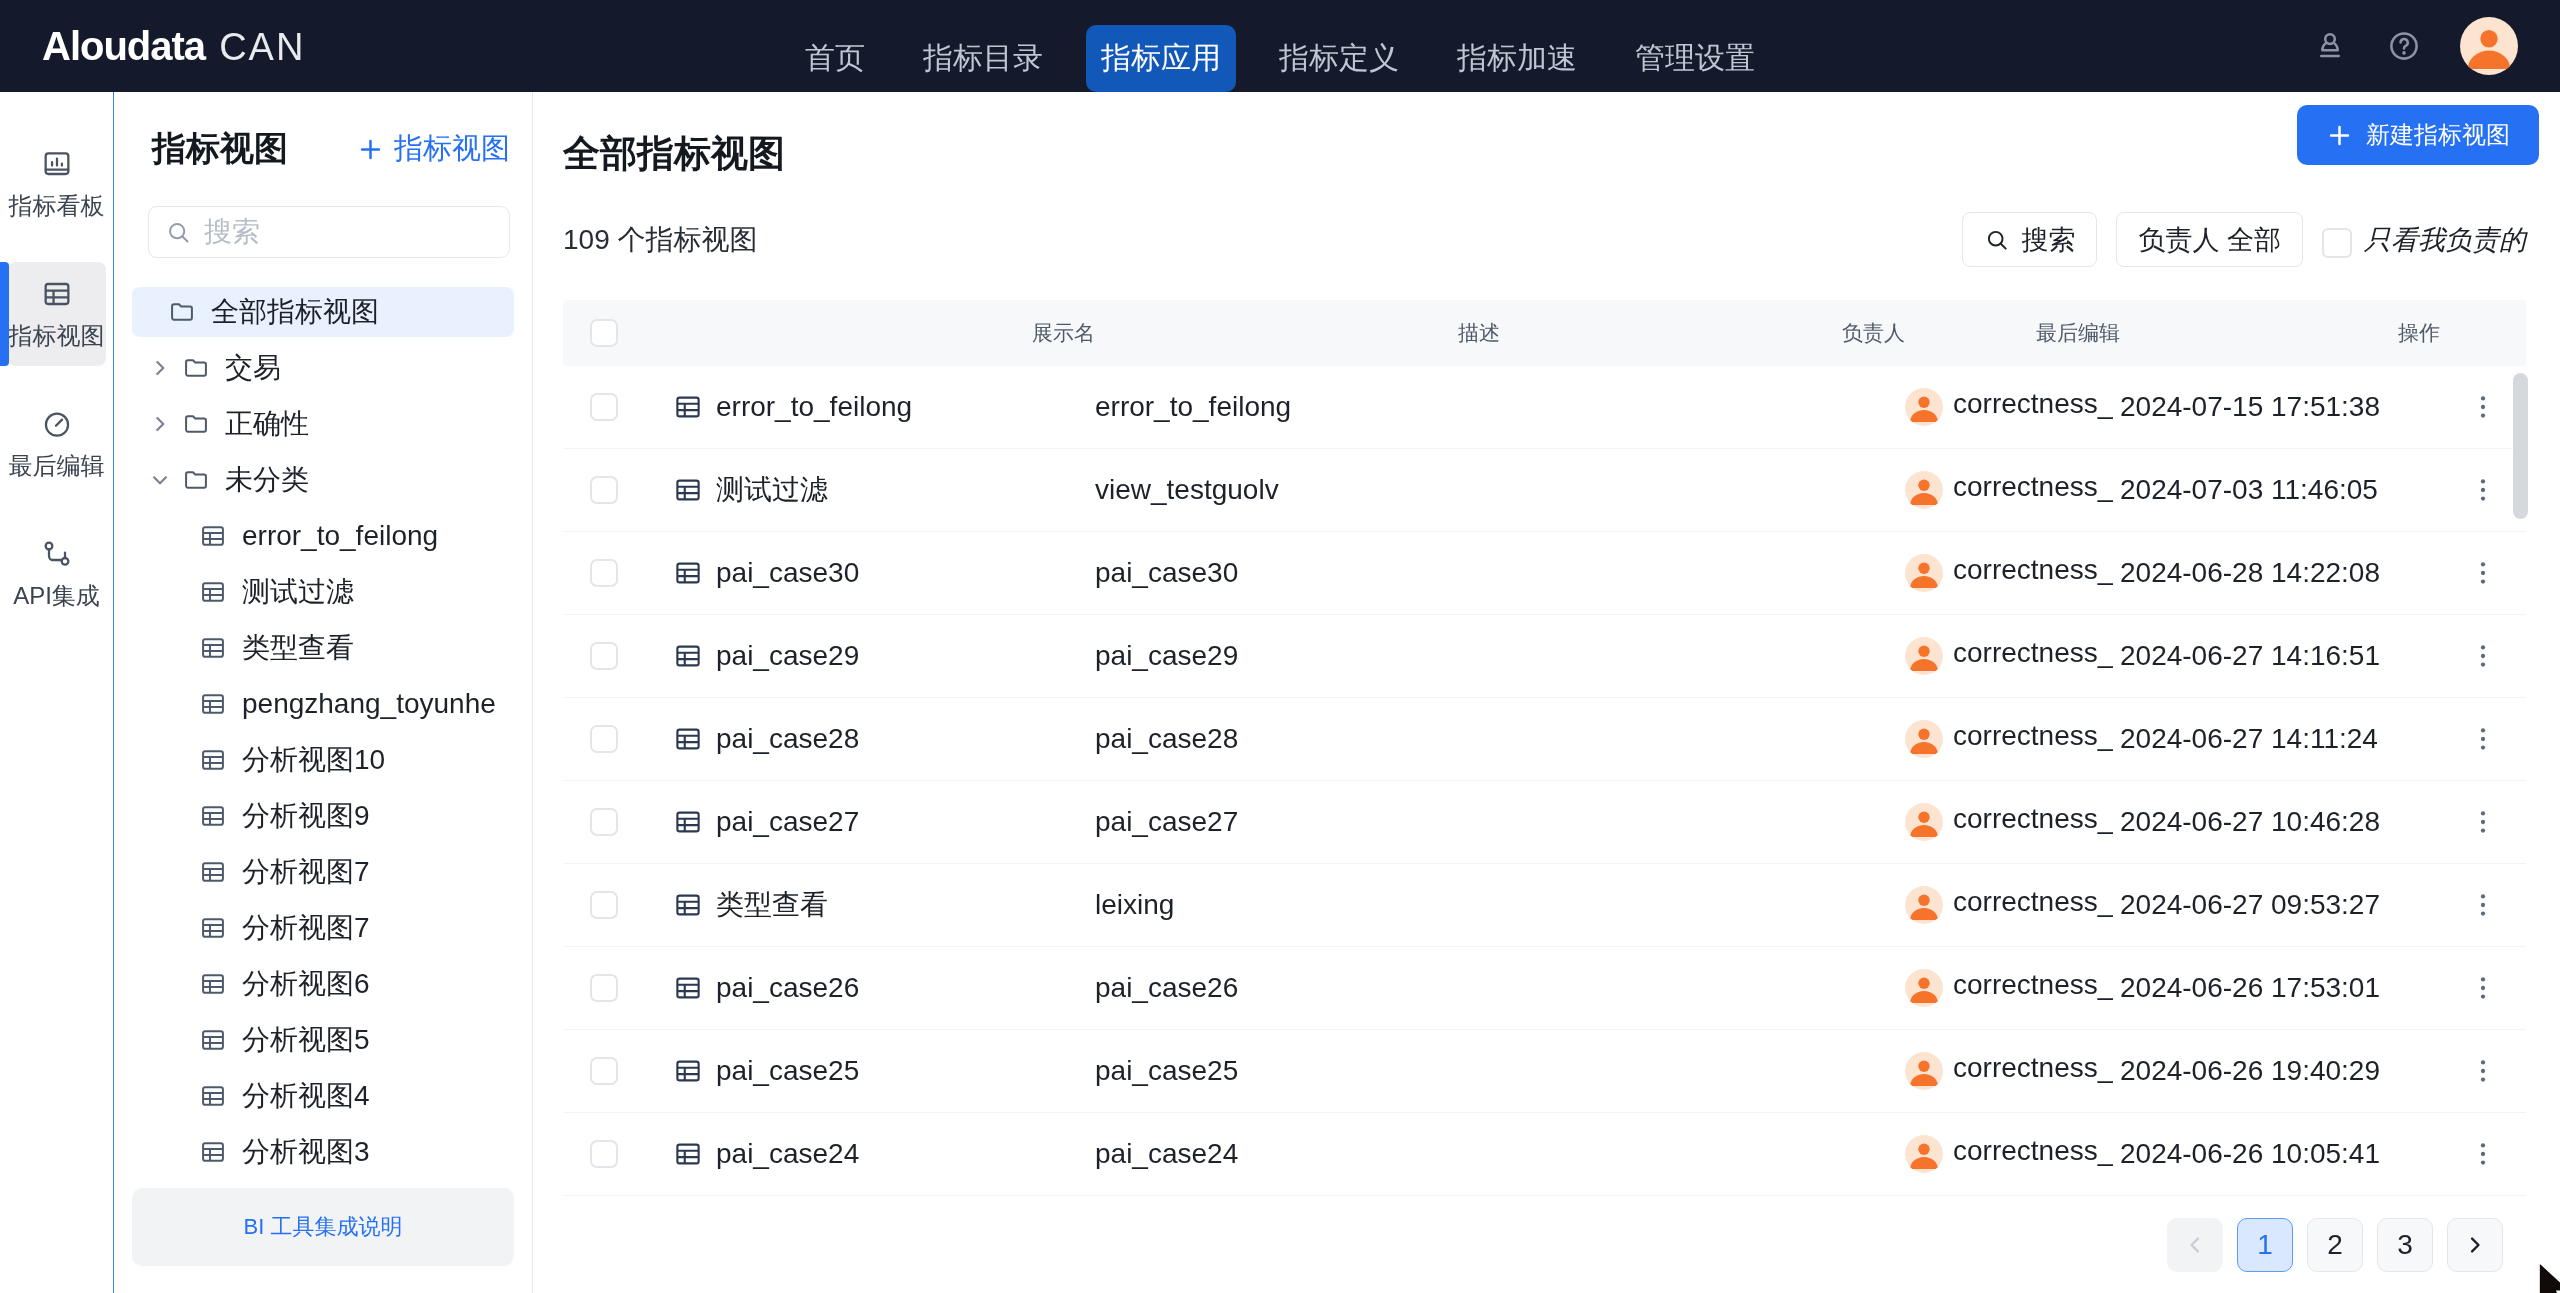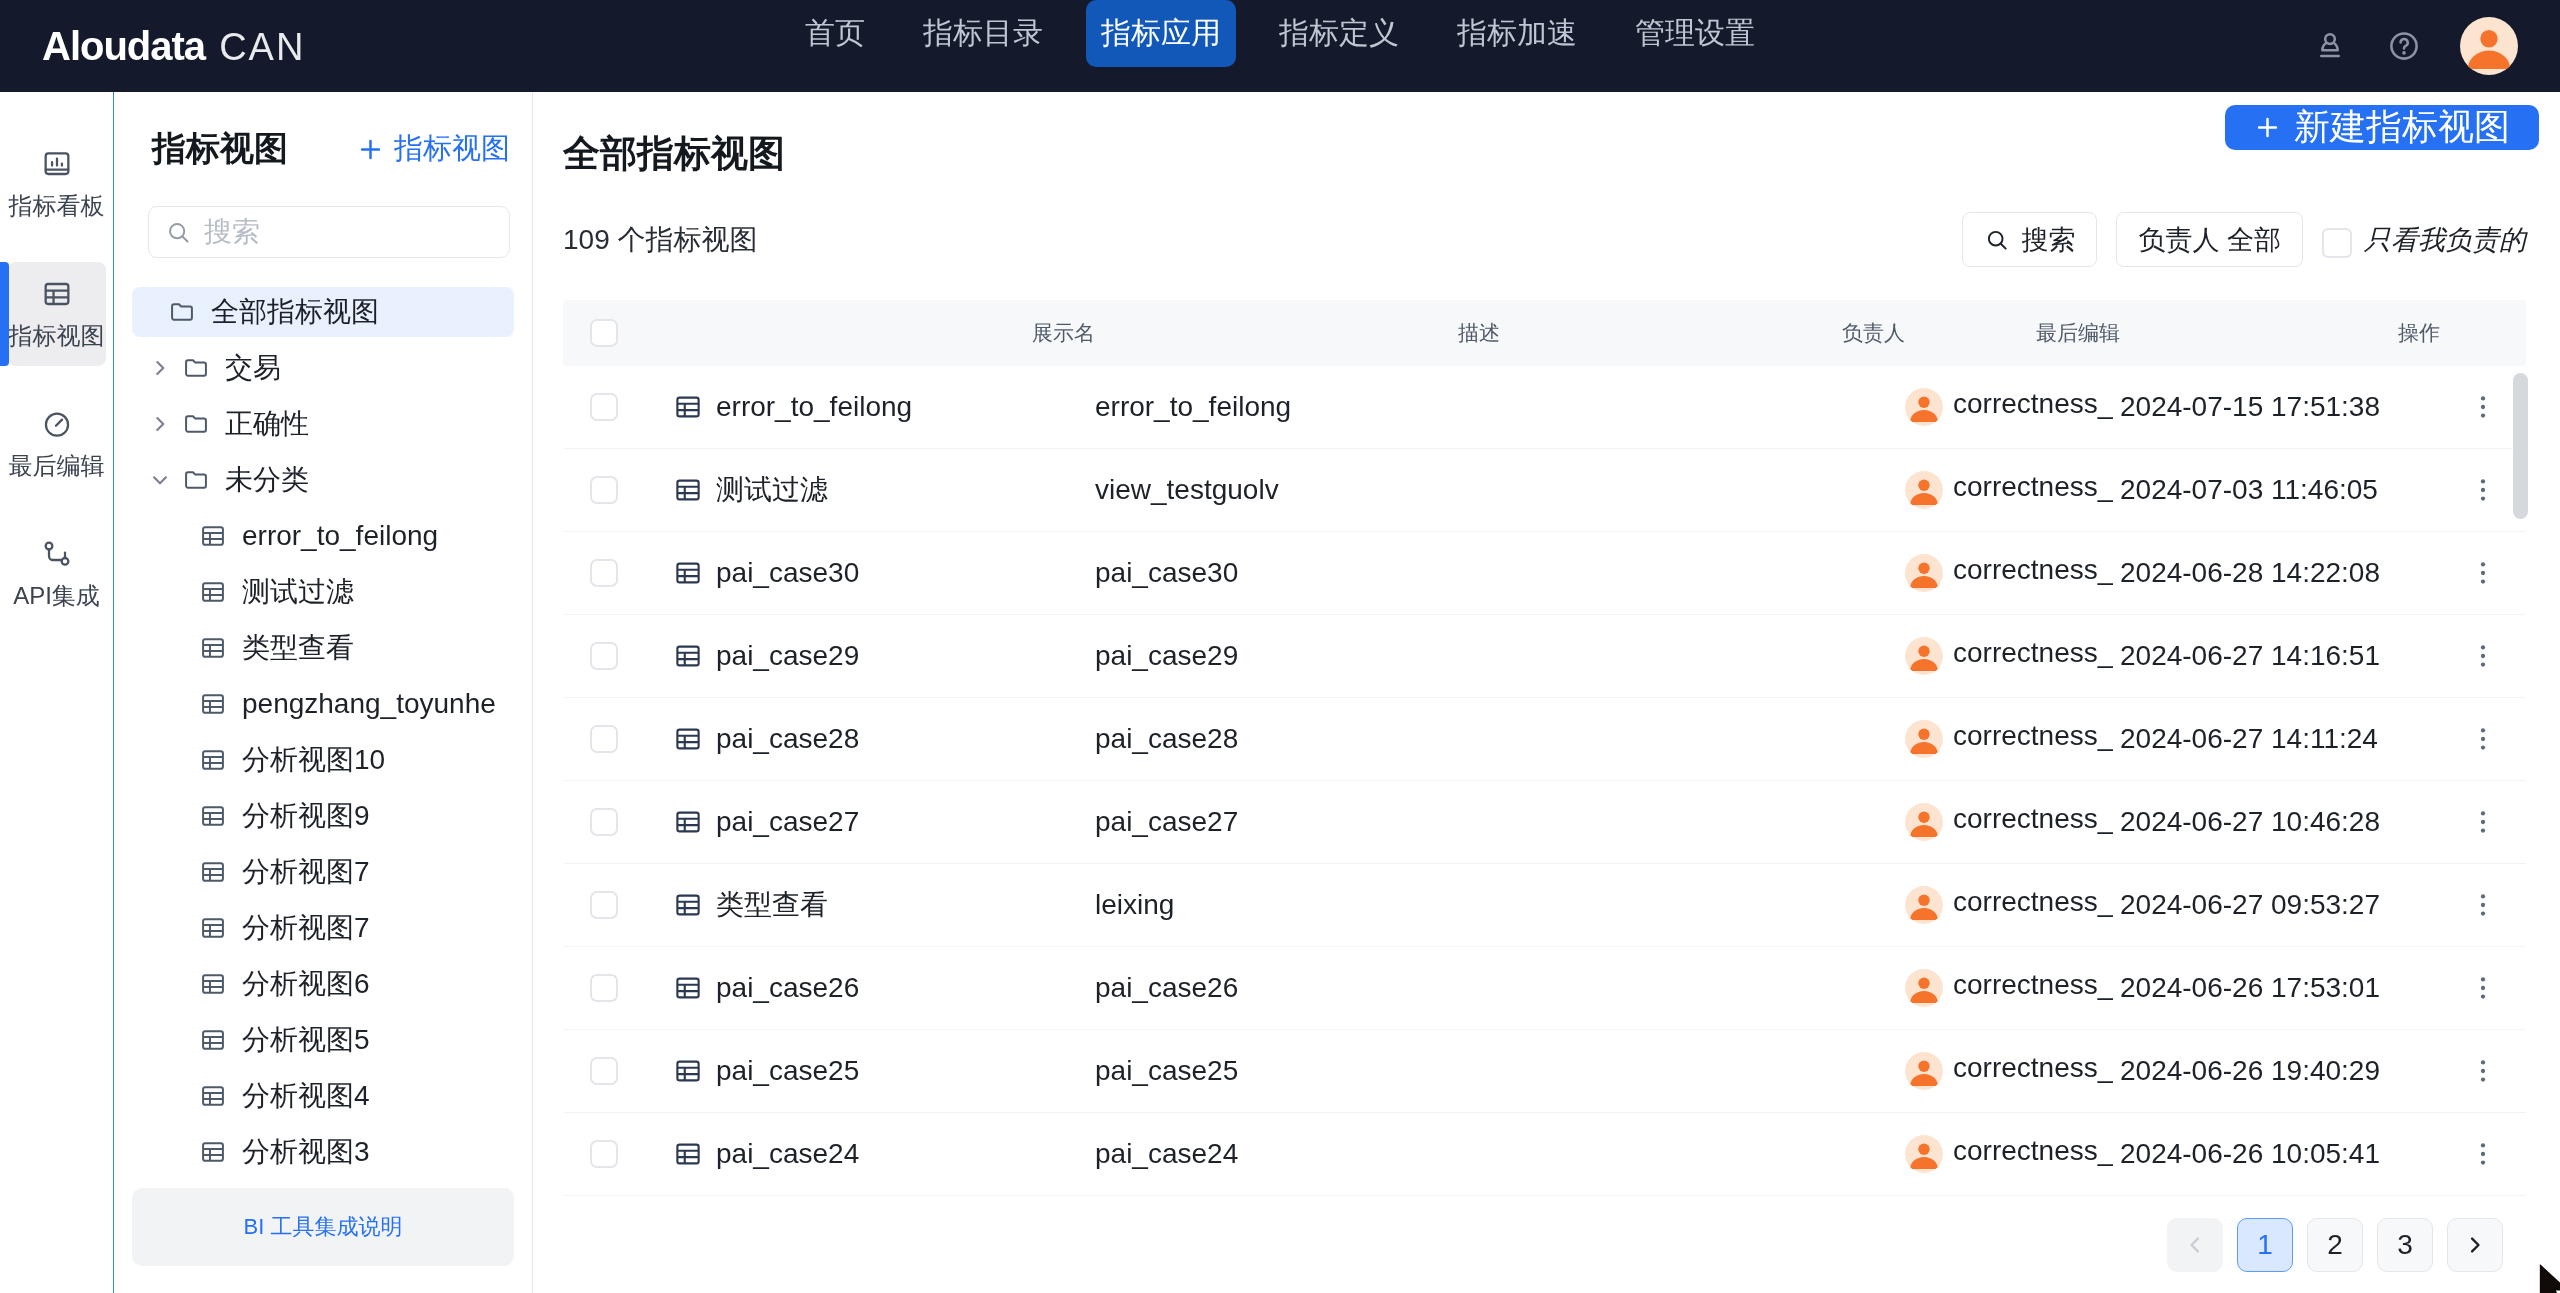--- a/index.html
+++ b/index.html
@@ -13,21 +13,21 @@
   
   .topnav {
     height:92px; background:#141a2b; display:flex; align-items:center;
     padding:0 42px; position:relative;
   }
   .logo { display:flex; align-items:baseline; cursor:pointer; }
   .logo-name { color:#fff; font-size:40px; font-weight:800; letter-spacing:-1px; }
   .logo-suffix { color:#e8eaee; font-size:38px; font-weight:300; margin-left:14px; letter-spacing:2px; }
   .nav-center {
     position:absolute; left:50%; top:0; transform:translateX(-50%);
-    height:100%; display:flex; align-items:flex-start; gap:28px;
+    height:100%; display:flex; align-items:flex-end; gap:28px;
   }
   .nav-item {
     color:#bfc6d2; font-size:30px; padding:13px 15px; border-radius:10px;
     cursor:pointer; white-space:nowrap;
   }
   .nav-item.active { background:#1158b8; color:#fff; }
   .nav-right { margin-left:auto; display:flex; align-items:center; gap:38px; }
   .nav-ico { color:#8b93a5; }
   .avatar-lg {
     width:58px; height:58px; border-radius:50%; background:#fce4d1; color:#f6732c;
@@ -89,22 +89,22 @@
     margin:8px 18px 27px; height:78px; background:#f2f3f5; border-radius:10px;
     display:flex; align-items:center; justify-content:center;
     color:#2570f3; font-size:22px; font-weight:400; cursor:pointer; flex-shrink:0;
     border:none; font-family:inherit;
   }
 
   
   .main { flex:1; position:relative; padding:0 34px 0 30px; min-width:0; }
   .page-title { margin-top:40px; font-size:37px; font-weight:700; color:#14181f; height:44px; line-height:44px; }
   .new-view-btn {
-    position:absolute; top:13px; right:21px; height:45px; padding:0 29px;
-    background:#2570f3; color:#fff; font-size:36px; border:none; border-radius:10px;
+    position:absolute; top:13px; right:21px; height:60px; padding:0 29px;
+    background:#2570f3; color:#fff; font-size:24px; border:none; border-radius:10px;
     display:flex; align-items:center; gap:13px; cursor:pointer; font-family:inherit;
   }
   .meta-row { margin-top:36px; height:55px; display:flex; align-items:center; }
   .count-text { font-size:28px; color:#272c36; }
   .meta-right { margin-left:auto; display:flex; align-items:center; gap:19px; }
   .flt-btn {
     height:55px; border:1px solid #e5e6eb; background:#fff; border-radius:8px;
     font-size:27px; color:#1d2129; padding:0 21px; display:flex; align-items:center;
     gap:11px; cursor:pointer; font-family:inherit;
   }

